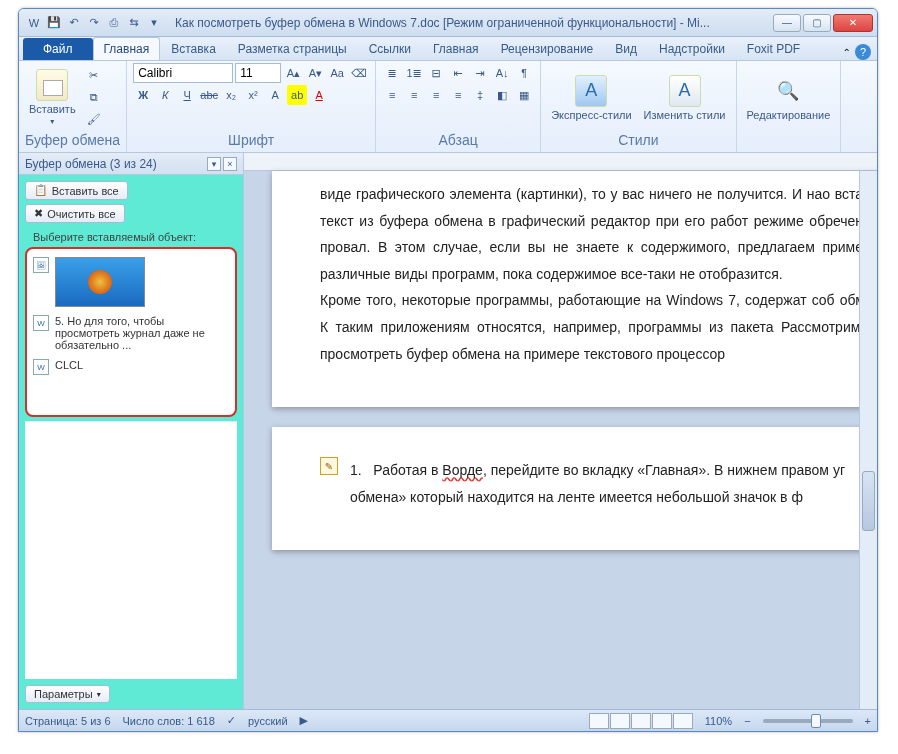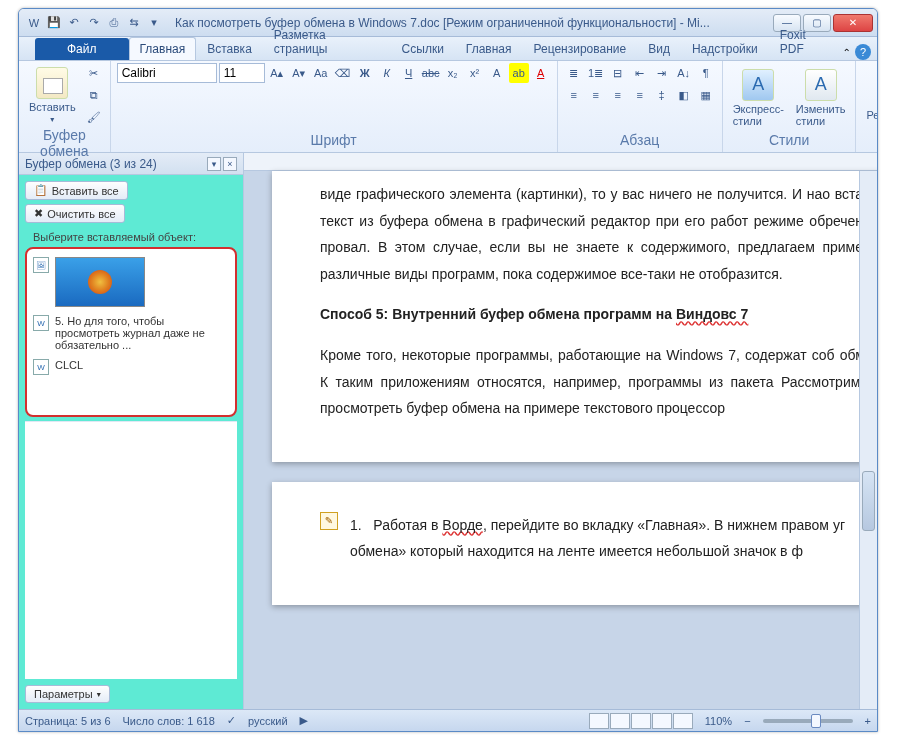--- a/index.html
+++ b/index.html
@@ -9,21 +9,21 @@
 
 .titlebar { height: 28px; background: linear-gradient(#e4ecf7,#cdddf0); display: flex; align-items: center; padding: 0 4px; border-bottom: 1px solid #a6bbd8; font-size: 12px; color: #3a5a8a; }
 .titlebar .qat { display: flex; gap: 2px; margin-left: 2px; }
 .qat-btn { width: 18px; height: 18px; display: flex; align-items: center; justify-content: center; border-radius: 2px; font-size: 11px; color: #3a5a8a; }
 .titlebar .doc-title { flex: 1; margin-left: 12px; white-space: nowrap; overflow: hidden; text-overflow: ellipsis; }
 .win-controls { display: flex; gap: 2px; }
 .win-btn { width: 28px; height: 18px; border: 1px solid #9ab; border-radius: 3px; background: linear-gradient(#f8fbff,#d7e4f2); display: flex; align-items: center; justify-content: center; font-size: 10px; }
 .win-btn.close { background: linear-gradient(#f07a6e,#d44); color: #fff; border-color: #a33; width: 40px; }
 
 .tabs-row { height: 24px; background: linear-gradient(#e9f1fb,#d6e4f4); display: flex; align-items: flex-end; font-size: 12px; border-bottom: 1px solid #b6c8e0; }
-.tab-file { background: #1a5aa8; color: #fff; padding: 4px 32px; border-radius: 3px 3px 0 0; margin-left: 16px; font-weight: 500; }
+.tab-file { background: #1a5aa8; color: #fff; padding: 4px 20px; border-radius: 3px 3px 0 0; margin-left: 4px; font-weight: 500; }
 .tab { padding: 4px 10px; color: #3a5a8a; border: 1px solid transparent; border-bottom: none; cursor: default; }
 .tab.active { background: #f5f9ff; border-color: #b6c8e0; border-radius: 3px 3px 0 0; color: #2a4a7a; }
 .tabs-right { margin-left: auto; display: flex; gap: 4px; padding-right: 6px; align-items: center; }
 .help-icon { width: 16px; height: 16px; border-radius: 50%; background: #3a8ad6; color: #fff; font-size: 11px; display: flex; align-items: center; justify-content: center; }
 
 .ribbon { height: 92px; background: linear-gradient(#f5f9ff,#e5eefb); border-bottom: 1px solid #b6c8e0; display: flex; font-size: 11px; color: #3a5a8a; }
 .group { border-right: 1px solid #c8d6ea; padding: 2px 6px; display: flex; flex-direction: column; }
 .group-body { flex: 1; display: flex; align-items: center; gap: 4px; }
 .group-label { text-align: center; font-size: 14px; color: #5a7aaa; padding-bottom: 2px; position: relative; }
 
@@ -122,21 +122,21 @@
         <div style="display:flex;flex-direction:column;gap:2px">
           <span class="sbtn">✂</span>
           <span class="sbtn">⧉</span>
           <span class="sbtn">🖌</span>
         </div>
       </div>
       <div class="group-label">Буфер обмена</div>
     </div>
 
     <div class="group font-group">
-      <div class="group-body" style="align-items:flex-start;gap:2px">
+      <div class="group-body" style="flex-direction:column;align-items:flex-start;gap:2px">
         <div class="small-row">
           <input class="font-name" value="Calibri" style="">
           <input class="font-size" value="11" style="">
           <span class="sbtn">A▴</span>
           <span class="sbtn">A▾</span>
           <span class="sbtn">Aa</span>
           <span class="sbtn">⌫</span>
         </div>
         <div class="small-row">
           <span class="sbtn">
@@ -253,21 +253,20 @@
             <span>Параметры</span> 
             <span style="font-size:8px">▾</span>
           </div>
       </div>
     </div>
 
     <div class="doc-area">
       <div class="ruler"></div>
       <div class="page">
         <p>виде графического элемента (картинки), то у вас ничего не получится. И нао вставить текст из буфера обмена в графический редактор при его работ режиме обречена на провал. В этом случае, если вы не знаете к содержимого, предлагаем применять различные виды программ, пока содержимое все-таки не отобразится.</p>
-        <h3><span>Способ 5: Внутренний буфер обмена программ на </span><span class="uline">Виндовс 7</span></h3>
         <p>Кроме того, некоторые программы, работающие на Windows 7, содержат соб обмена. К таким приложениям относятся, например, программы из пакета Рассмотрим, как просмотреть буфер обмена на примере текстового процессор</p>
       </div>
       <div class="page page2">
         <div class="ol-item">
           <div class="num-icon">✎</div>
           <div>
             <span>1.</span>&nbsp;&nbsp;
             <span>Работая в </span><span class="uline">Ворде</span><span>, перейдите во вкладку «Главная». В нижнем правом уг</span><br>
             <span>обмена»  который находится на ленте  имеется небольшой значок в ф</span>
           </div>

